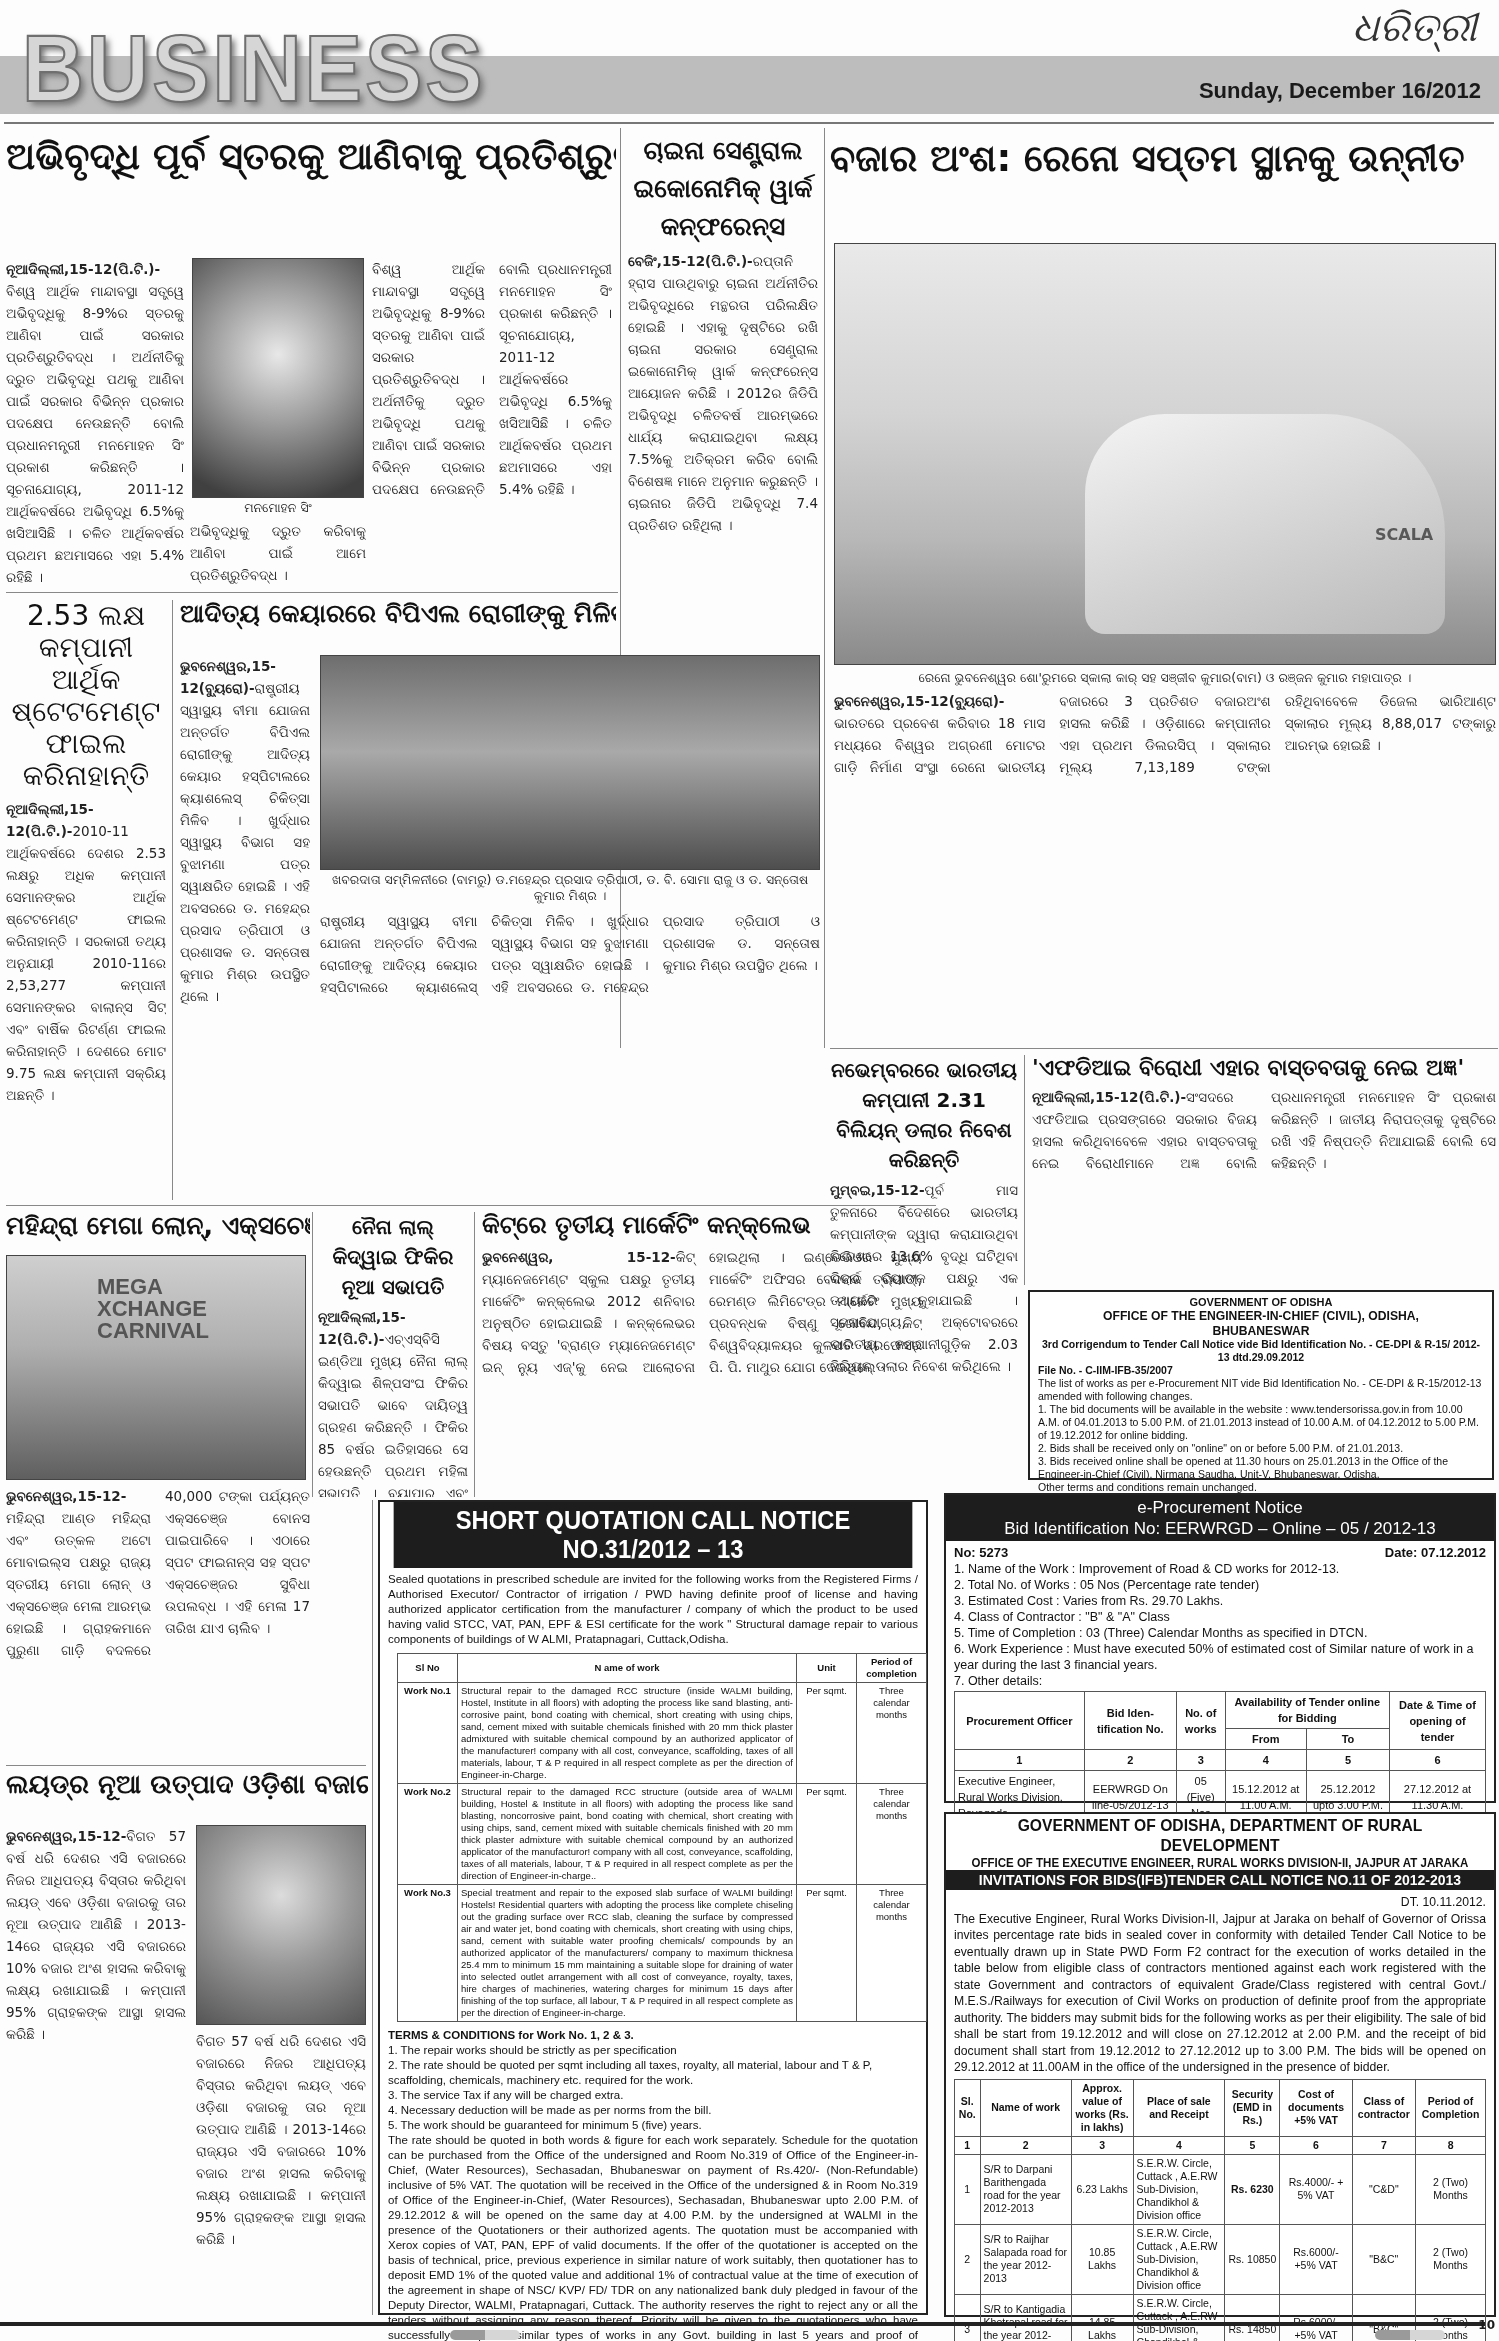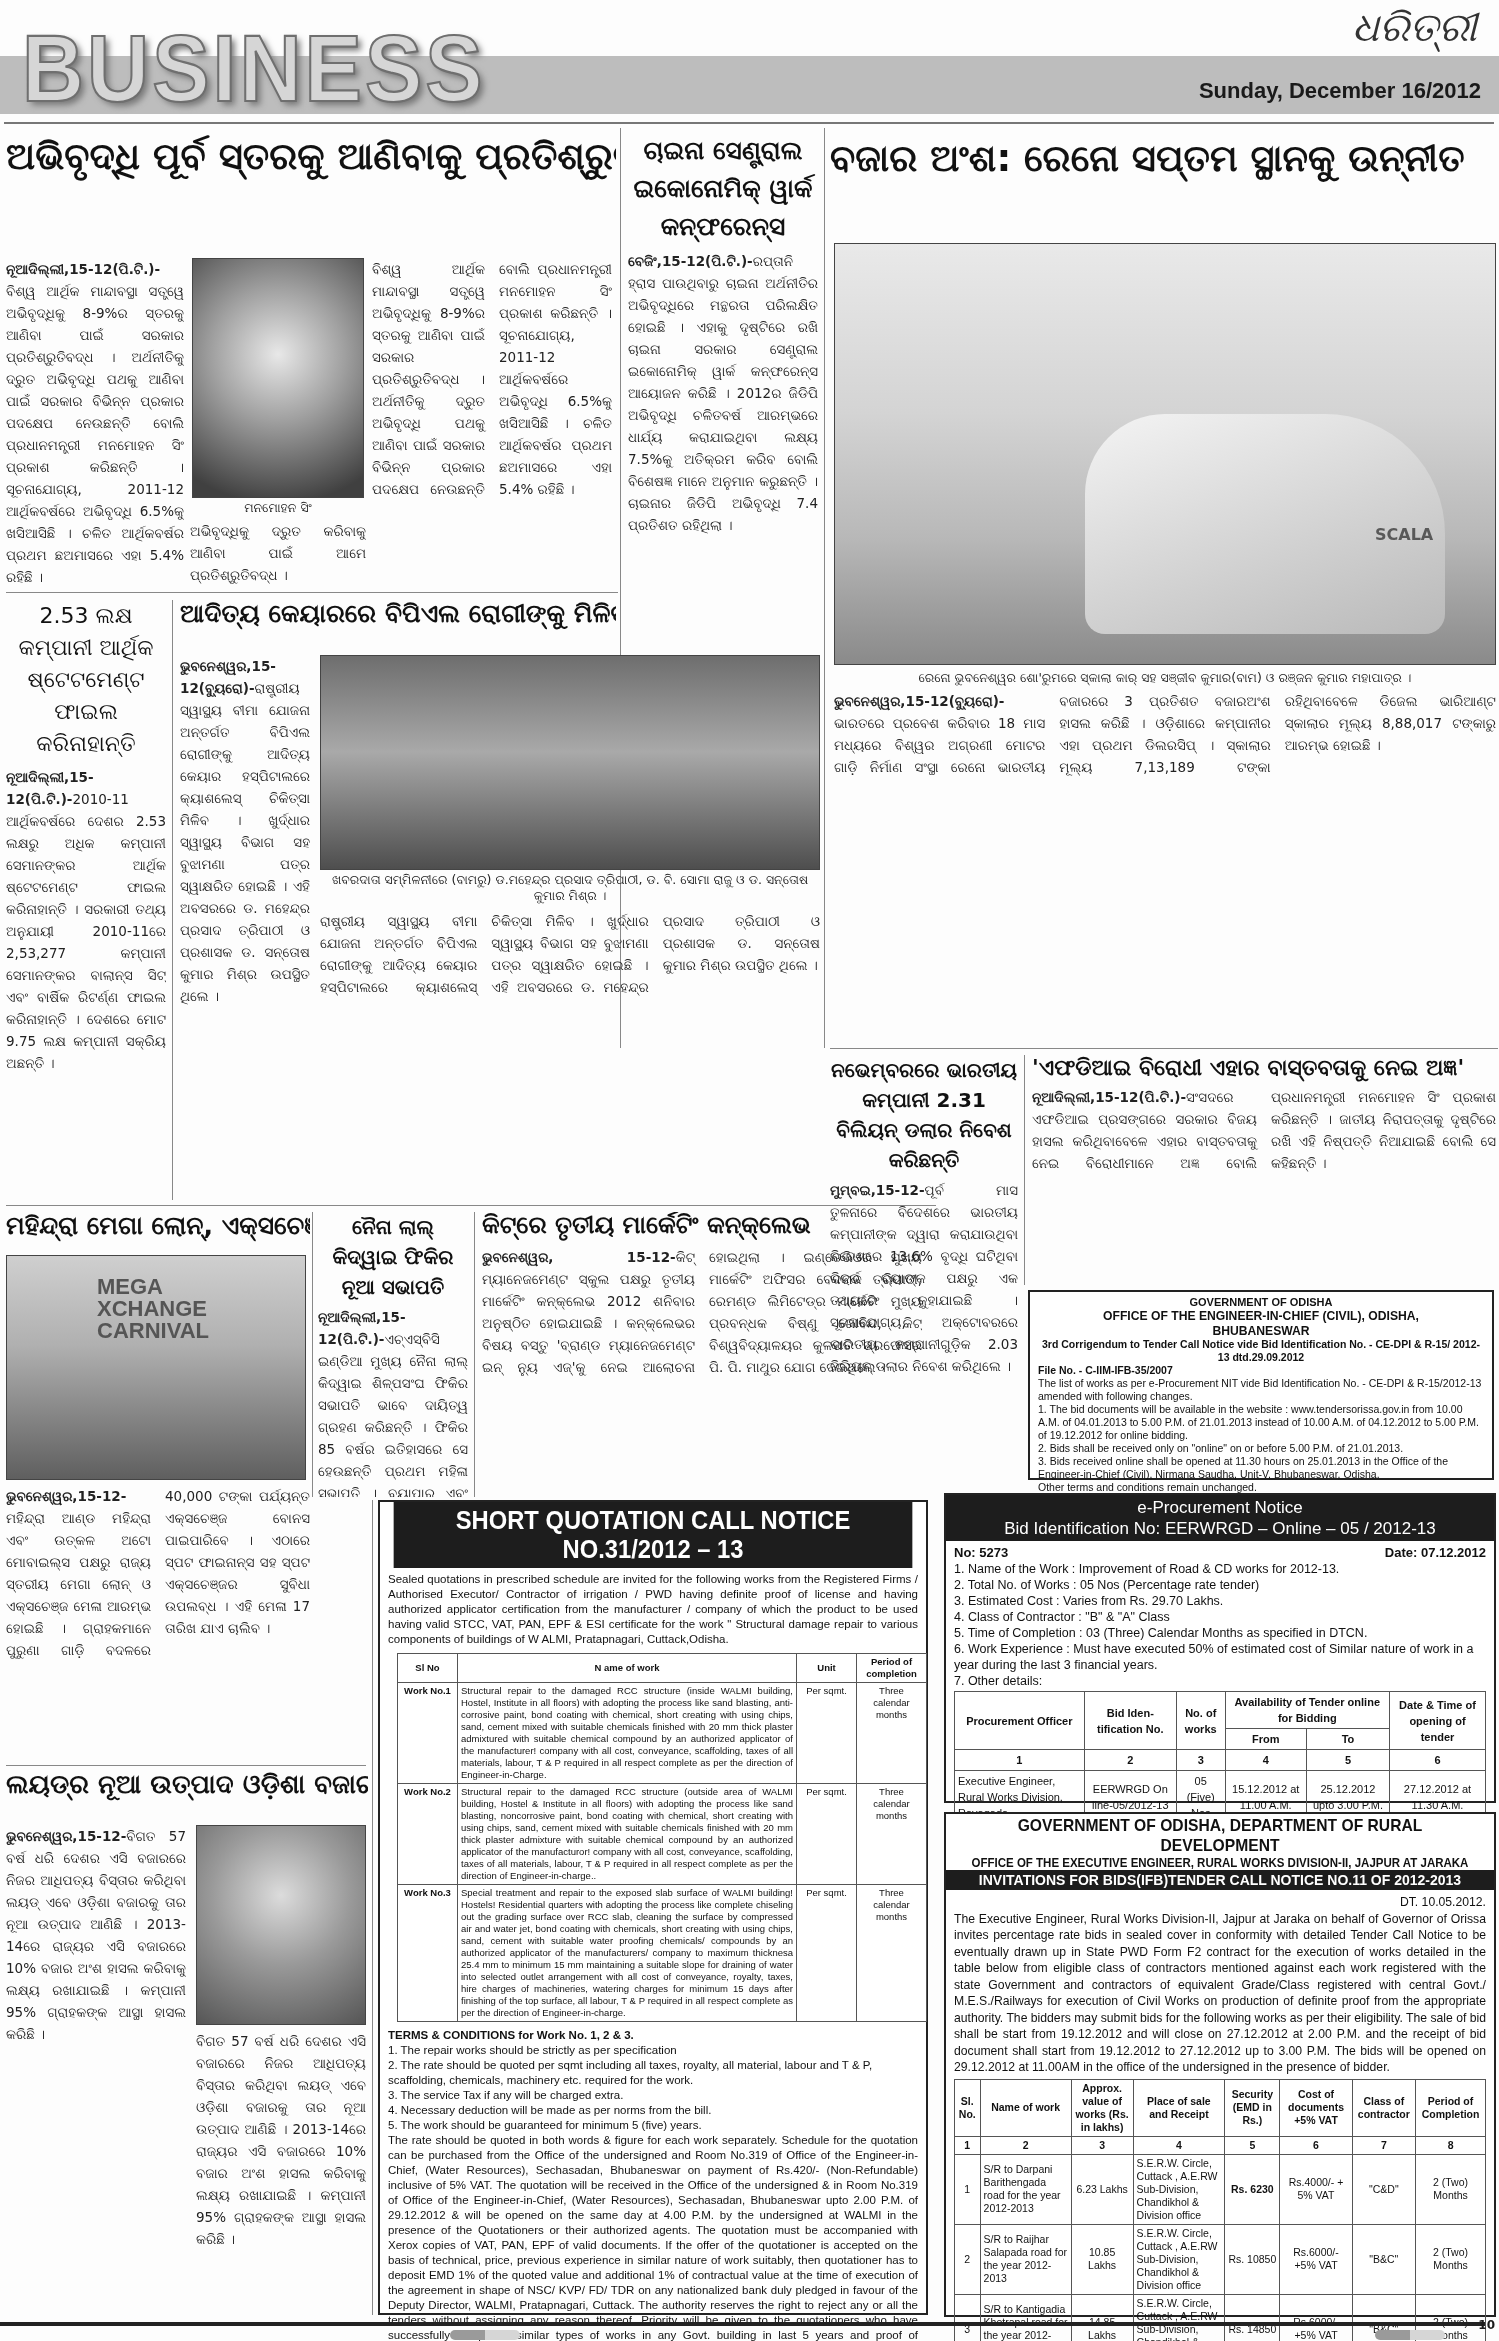--- a/index.html
+++ b/index.html
@@ -82,21 +82,21 @@
   <div class="ph-label" style="left:540px; bottom:120px; color:#333; font-weight:bold; font-size:16px;">SCALA</div>
 </div>
 <div class="caption" style="left:834px; top:670px; width:662px;">ରେନୋ ଭୁବନେଶ୍ୱର ଶୋ'ରୁମରେ ସ୍କାଲା କାର୍ ସହ ସଞ୍ଜୀବ କୁମାର(ବାମ) ଓ ରଞ୍ଜନ କୁମାର ମହାପାତ୍ର ।</div>
 <div class="story" style="left:834px; top:690px; width:662px; height:350px;">
   <div class="body-text" style="column-count:3; height:350px;"><b>ଭୁବନେଶ୍ୱର,15-12(ବ୍ୟୁରୋ)-</b><span>ଭାରତରେ ପ୍ରବେଶ କରିବାର 18 ମାସ ମଧ୍ୟରେ ବିଶ୍ୱର ଅଗ୍ରଣୀ ମୋଟର ଗାଡ଼ି ନିର୍ମାଣ ସଂସ୍ଥା ରେନୋ ଭାରତୀୟ ବଜାରରେ 3 ପ୍ରତିଶତ ବଜାରଅଂଶ ହାସଲ କରିଛି । ଓଡ଼ିଶାରେ କମ୍ପାନୀର ଏହା ପ୍ରଥମ ଡିଲରସିପ୍ । ସ୍କାଲାର ମୂଲ୍ୟ 7,13,189 ଟଙ୍କା ରହିଥିବାବେଳେ ଡିଜେଲ ଭାରିଆଣ୍ଟ ସ୍କାଲାର ମୂଲ୍ୟ 8,88,017 ଟଙ୍କାରୁ ଆରମ୍ଭ ହୋଇଛି ।</span></div>
 </div>
 
 <div class="hrule" style="left:6px; top:592px; width:612px;"></div>
 
 <div class="story" style="left:6px; top:600px; width:160px; height:600px;">
-  <div class="headline center" style="font-size:22px; line-height:32px; font-weight:normal;">2.53 ଲକ୍ଷ କମ୍ପାନୀ ଆର୍ଥିକ ଷ୍ଟେଟମେଣ୍ଟ ଫାଇଲ କରିନାହାନ୍ତି</div>
+  <div class="headline center" style="font-size:28px; line-height:32px; font-weight:normal;">2.53 ଲକ୍ଷ କମ୍ପାନୀ ଆର୍ଥିକ ଷ୍ଟେଟମେଣ୍ଟ ଫାଇଲ କରିନାହାନ୍ତି</div>
   <div class="body-text" style="margin-top:6px;"><b>ନୂଆଦିଲ୍ଲୀ,15-12(ପି.ଟି.)-</b><span>2010-11 ଆର୍ଥିକବର୍ଷରେ ଦେଶର 2.53 ଲକ୍ଷରୁ ଅଧିକ କମ୍ପାନୀ ସେମାନଙ୍କର ଆର୍ଥିକ ଷ୍ଟେଟମେଣ୍ଟ ଫାଇଲ କରିନାହାନ୍ତି । ସରକାରୀ ତଥ୍ୟ ଅନୁଯାୟୀ 2010-11ରେ 2,53,277 କମ୍ପାନୀ ସେମାନଙ୍କର ବାଲାନ୍ସ ସିଟ୍ ଏବଂ ବାର୍ଷିକ ରିଟର୍ଣ୍ଣ ଫାଇଲ କରିନାହାନ୍ତି । ଦେଶରେ ମୋଟ 9.75 ଲକ୍ଷ କମ୍ପାନୀ ସକ୍ରିୟ ଅଛନ୍ତି ।</span></div>
 </div>
 
 <div class="vrule" style="left:172px; top:600px; height:600px;"></div>
 
 <div class="story" style="left:180px; top:600px; width:436px; height:60px;">
   <div class="headline" style="font-size:25px; white-space:nowrap;">ଆଦିତ୍ୟ କେୟାରରେ ବିପିଏଲ ରୋଗୀଙ୍କୁ ମିଳିବ କ୍ୟାଶଲେସ୍ ଚିକିତ୍ସା</div>
 </div>
 <div class="story" style="left:180px; top:655px; width:130px; height:545px;">
   <div class="body-text"><b>ଭୁବନେଶ୍ୱର,15-12(ବ୍ୟୁରୋ)-</b><span>ରାଷ୍ଟ୍ରୀୟ ସ୍ୱାସ୍ଥ୍ୟ ବୀମା ଯୋଜନା ଅନ୍ତର୍ଗତ ବିପିଏଲ ରୋଗୀଙ୍କୁ ଆଦିତ୍ୟ କେୟାର ହସ୍ପିଟାଲରେ କ୍ୟାଶଲେସ୍ ଚିକିତ୍ସା ମିଳିବ । ଖୁର୍ଦ୍ଧାର ସ୍ୱାସ୍ଥ୍ୟ ବିଭାଗ ସହ ବୁଝାମଣା ପତ୍ର ସ୍ୱାକ୍ଷରିତ ହୋଇଛି । ଏହି ଅବସରରେ ଡ. ମହେନ୍ଦ୍ର ପ୍ରସାଦ ତ୍ରିପାଠୀ ଓ ପ୍ରଶାସକ ଡ. ସନ୍ତୋଷ କୁମାର ମିଶ୍ର ଉପସ୍ଥିତ ଥିଲେ ।</span></div>
@@ -190,21 +190,21 @@
         <span class="sig">Executive Engineer, Rural Works Division, Rayagada</span>
       </div>
   </div>
 </div>
 
 <div class="ad" style="left:944px; top:1812px; width:552px; height:505px;">
   <div class="center bold" style="font-size:17px; padding-top:2px; transform:scaleX(.92);">GOVERNMENT OF ODISHA, DEPARTMENT OF RURAL DEVELOPMENT</div>
   <div class="center bold" style="font-size:12.5px; transform:scaleX(.92);">OFFICE OF THE EXECUTIVE ENGINEER, RURAL WORKS DIVISION-II, JAJPUR AT JARAKA</div>
   <div class="ad-title-bar" style="font-size:14px; padding:2px 0;">INVITATIONS FOR BIDS(IFB)TENDER CALL NOTICE NO.11 OF 2012-2013</div>
   <div class="pad" style="font-size:12.2px; line-height:16.5px;">
-    <div style="text-align:right;">DT. 10.05.2012.</div>
+    <div style="text-align:right;">DT. 10.11.2012.</div>
     <div style="text-align:justify;">The Executive Engineer, Rural Works Division-II, Jajpur at Jaraka on behalf of Governor of Orissa invites percentage rate bids in sealed cover in conformity with detailed Tender Call Notice to be eventually drawn up in State PWD Form F2 contract for the execution of works detailed in the table below from eligible class of contractors mentioned against each work registered with the state Government and contractors of equivalent Grade/Class registered with central Govt./ M.E.S./Railways for execution of Civil Works on production of definite proof from the appropriate authority. The bidders may submit bids for the following works as per their eligibility. The sale of bid shall be start from 19.12.2012 and will close on 27.12.2012 at 2.00 P.M. and the receipt of bid document shall start from 19.12.2012 to 27.12.2012 up to 3.00 P.M. The bids will be opened on 29.12.2012 at 11.00AM in the office of the undersigned in the presence of bidder.</div>
     <table class="tbl" style="font-size:10.5px; line-height:13px; margin-top:3px;">
       <tbody>
           <tr>
         <th>Sl. No.</th>
         <th>Name of work</th>
         <th>Approx. value of works (Rs. in lakhs)</th>
         <th>Place of sale and Receipt</th>
         <th>Security (EMD in Rs.)</th>
         <th>Cost of documents +5% VAT</th>

